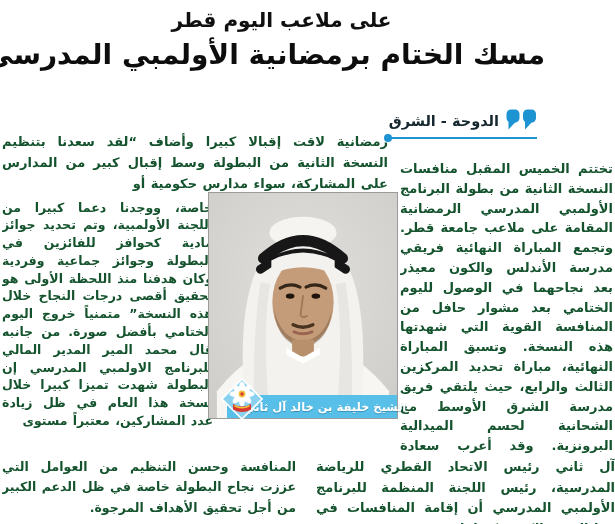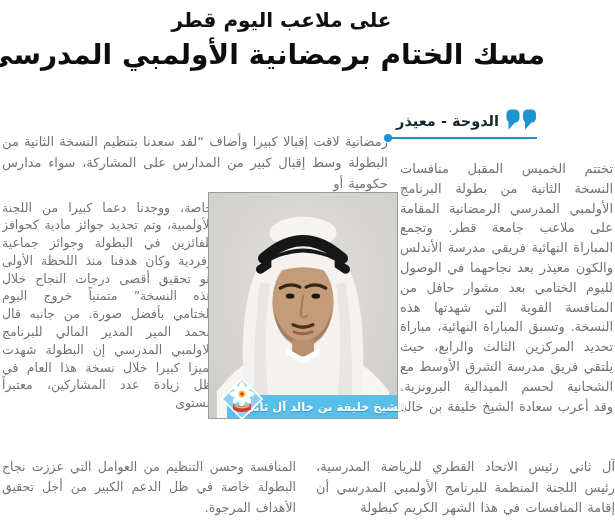--- a/index.html
+++ b/index.html
@@ -13,21 +13,21 @@
   .headline{font-size:28px;font-weight:bold;color:#0d0d0d;line-height:1.3;margin-top:4px;white-space:nowrap;}
   
   .byline{position:absolute;top:109px;right:78px;width:152px;}
   .byline-row{display:flex;align-items:center;gap:7px;}
   .quote-icon{flex:0 0 auto;display:block;}
   .byline-source{font-size:14.5px;font-weight:bold;color:#15272e;}
   .byline-rule{position:relative;margin-top:5px;height:2px;background:#1d93d2;}
   .byline-dot{position:absolute;left:-1px;top:-3px;width:8px;height:8px;border-radius:50%;background:#1d93d2;}
   
   .copy{
-    color:#737373;font-weight:normal;text-align:justify;text-align-last:right;
+    color:#14532d;font-weight:bold;text-align:justify;text-align-last:right;
     overflow:hidden;position:absolute;word-spacing:1px;
   }
   .col-right{top:146px;right:2px;width:213px;height:297px;font-size:13px;line-height:19.8px;}
   .col-left-intro{top:119px;left:2px;width:386px;height:64px;font-size:13px;line-height:20.8px;}
   .col-left{top:186px;left:2px;width:211px;height:257px;font-size:12.5px;line-height:17.8px;}
   .bottom-left{top:444px;left:2px;width:294px;height:76px;font-size:12.5px;line-height:20.5px;}
   .bottom-right{top:444px;right:0px;width:299px;height:80px;font-size:13px;line-height:20.5px;}
   
   .photo{
     position:absolute;top:192px;right:217px;width:190px;height:227px;
@@ -55,21 +55,21 @@
   </div>
 
   <div class="byline">
     <div class="byline-row">
       <svg class="quote-icon" width="31" height="23" viewBox="0 0 31 23" fill="#1d93d2" xmlns="http://www.w3.org/2000/svg">
         <rect x="0.5" y="0.5" width="13" height="13" rx="4.5"></rect>
         <path d="M2.5 10 L2.5 20.5 L10.5 12 Z"></path>
         <rect x="17" y="0.5" width="13" height="13" rx="4.5"></rect>
         <path d="M19 10 L19 20.5 L27 12 Z"></path>
       </svg>
-      <span class="byline-source">الدوحة - معيذر</span>
+      <span class="byline-source">الدوحة - الشرق</span>
     </div>
     <div class="byline-rule">
       <span class="byline-dot"></span>
     </div>
   </div>
 
   <p class="copy col-right">تختتم الخميس المقبل منافسات النسخة الثانية من بطولة البرنامج الأولمبي المدرسي الرمضانية المقامة على ملاعب جامعة قطر. وتجمع المباراة النهائية فريقي مدرسة الأندلس والكون معيذر بعد نجاحهما في الوصول لليوم الختامي بعد مشوار حافل من المنافسة القوية التي شهدتها هذه النسخة. وتسبق المباراة النهائية، مباراة تحديد المركزين الثالث والرابع، حيث يلتقي فريق مدرسة الشرق الأوسط مع الشحانية لحسم الميدالية البرونزية. وقد أعرب سعادة الشيخ خليفة بن خالد</p>
 
   <p class="copy col-left-intro">رمضانية لاقت إقبالا كبيرا وأضاف “لقد سعدنا بتنظيم النسخة الثانية من البطولة وسط إقبال كبير من المدارس على المشاركة، سواء مدارس حكومية أو</p>
 

